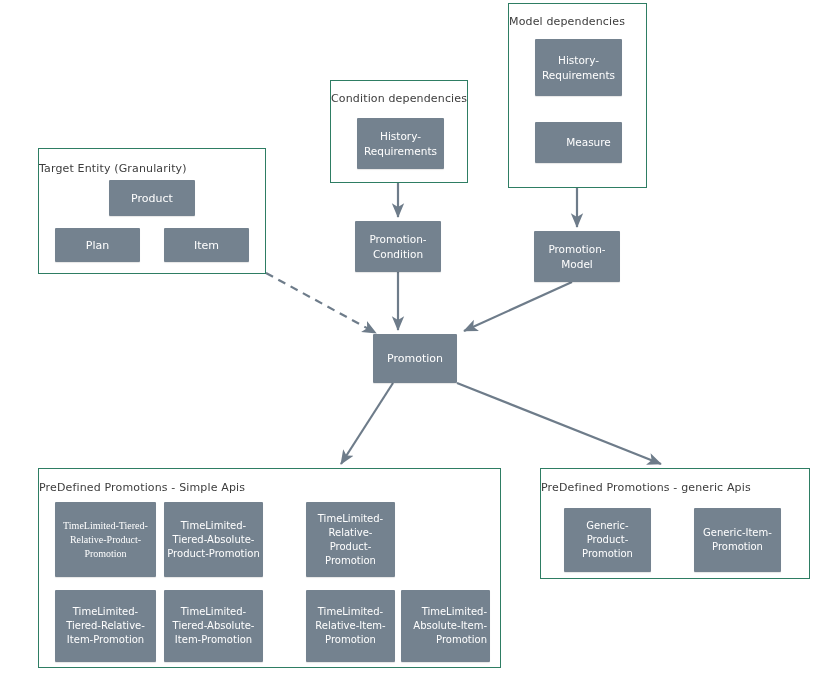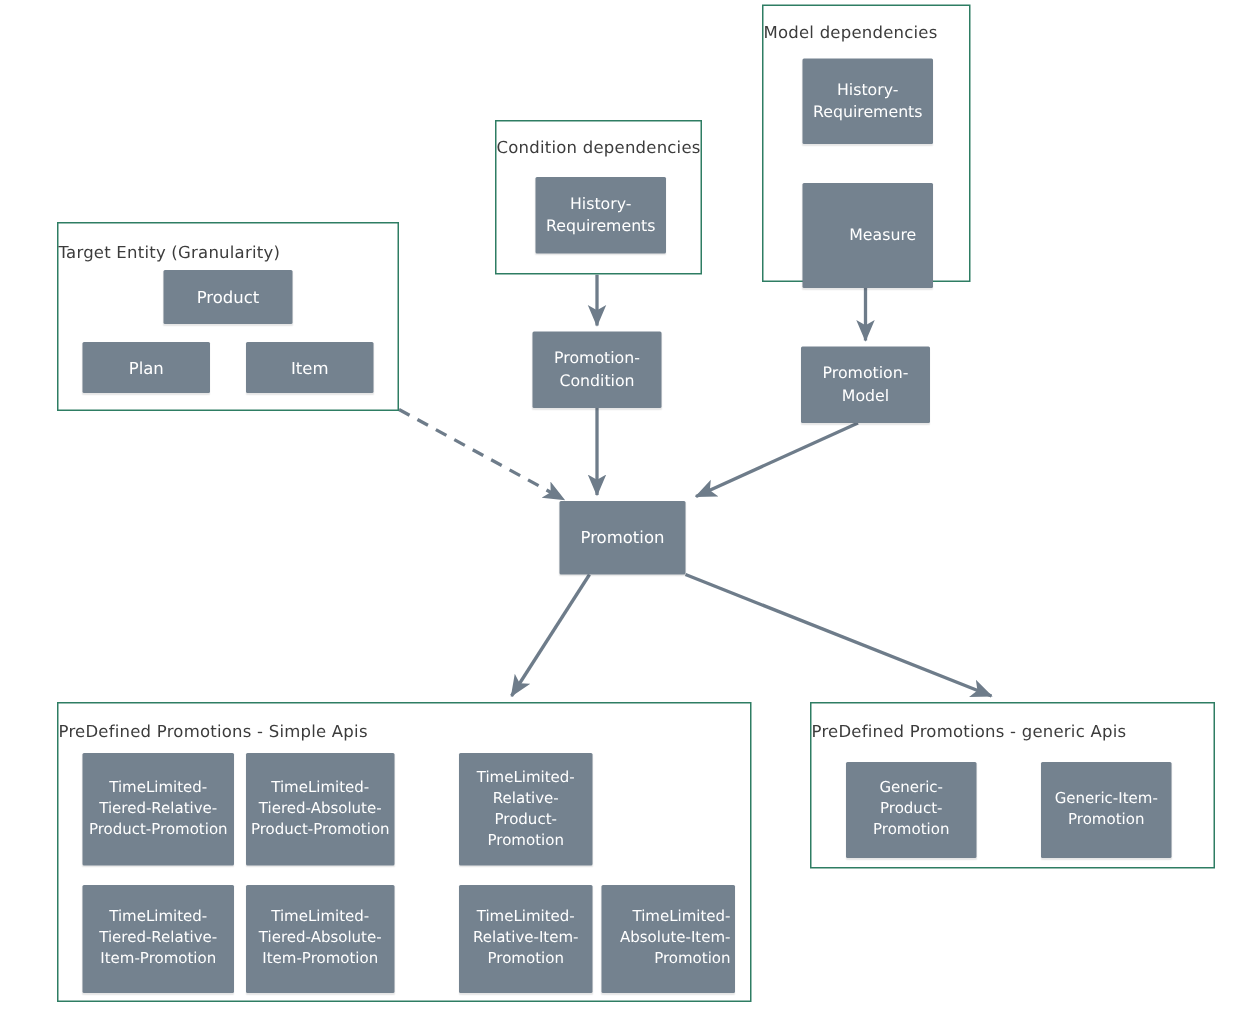--- a/index.html
+++ b/index.html
@@ -82,21 +82,21 @@
     <line x1="266" y1="273" x2="376" y2="333" stroke="#6e7c8a" stroke-width="2.2" stroke-dasharray="8,6" marker-end="url(#arrow)"></line>
 
     <line x1="393" y1="383" x2="341" y2="464" stroke="#6e7c8a" stroke-width="2.2" marker-end="url(#arrow)"></line>
 
     <line x1="457" y1="383" x2="661" y2="464" stroke="#6e7c8a" stroke-width="2.2" marker-end="url(#arrow)"></line>
   </svg>
 
   <div class="group" style="left:508px; top:3px; width:139px; height:185px;">
     <div class="group-title" style="top:11px;">Model dependencies</div>
     <div class="node" style="left:26px; top:35px; width:87px; height:57px;">History-Requirements</div>
-    <div class="node" style="left:26px; top:118px; width:87px; height:70px;padding-left:23px;">Measure</div>
+    <div class="node" style="left:26px; top:118px; width:87px; height:41px;padding-left:23px;">Measure</div>
   </div>
 
   <div class="group" style="left:330px; top:80px; width:138px; height:103px;padding-left:47px;">
     <div class="group-title" style="top:11px;">Condition dependencies</div>
     <div class="node" style="left:26px; top:37px; width:87px; height:51px;">History-Requirements</div>
   </div>
 
   <div class="group" style="left:38px; top:148px; width:228px; height:126px;">
     <div class="group-title" style="top:13px;">Target Entity (Granularity)</div>
     <div class="node big" style="left:70px; top:31px; width:86px; height:36px;">Product</div>
@@ -106,21 +106,21 @@
 
   <div class="node" style="left:355px; top:221px; width:86px; height:51px;">Promotion-Condition</div>
 
   <div class="node" style="left:534px; top:231px; width:86px; height:51px;">Promotion-Model</div>
 
   <div class="node big" style="left:373px; top:334px; width:84px; height:49px;">Promotion</div>
 
   <div class="group" style="left:38px; top:468px; width:463px; height:200px;">
     <div class="group-title" style="top:12px;">PreDefined Promotions - Simple Apis</div>
 
-    <div class="node small" style="left:16px; top:33px; width:101px; height:75px;">TimeLimited-Tiered-Relative-Product-Promotion</div>
+    <div class="node small" style="left:16px; top:33px; width:101px; height:75px;font-family:Liberation Serif, serif;">TimeLimited-Tiered-Relative-Product-Promotion</div>
     <div class="node small" style="left:125px; top:33px; width:99px; height:75px;">TimeLimited-Tiered-Absolute-Product-Promotion</div>
     <div class="node small" style="left:267px; top:33px; width:89px; height:75px;">TimeLimited-Relative-Product-Promotion</div>
 
     <div class="node small" style="left:16px; top:121px; width:101px; height:72px;">TimeLimited-Tiered-Relative-Item-Promotion</div>
     <div class="node small" style="left:125px; top:121px; width:99px; height:72px;">TimeLimited-Tiered-Absolute-Item-Promotion</div>
     <div class="node small" style="left:267px; top:121px; width:89px; height:72px;">TimeLimited-Relative-Item-Promotion</div>
     <div class="node small" style="left:362px; top:121px; width:89px; height:72px;text-align:right;">TimeLimited-Absolute-Item-Promotion</div>
   </div>
 
   <div class="group" style="left:540px; top:468px; width:270px; height:111px;">

